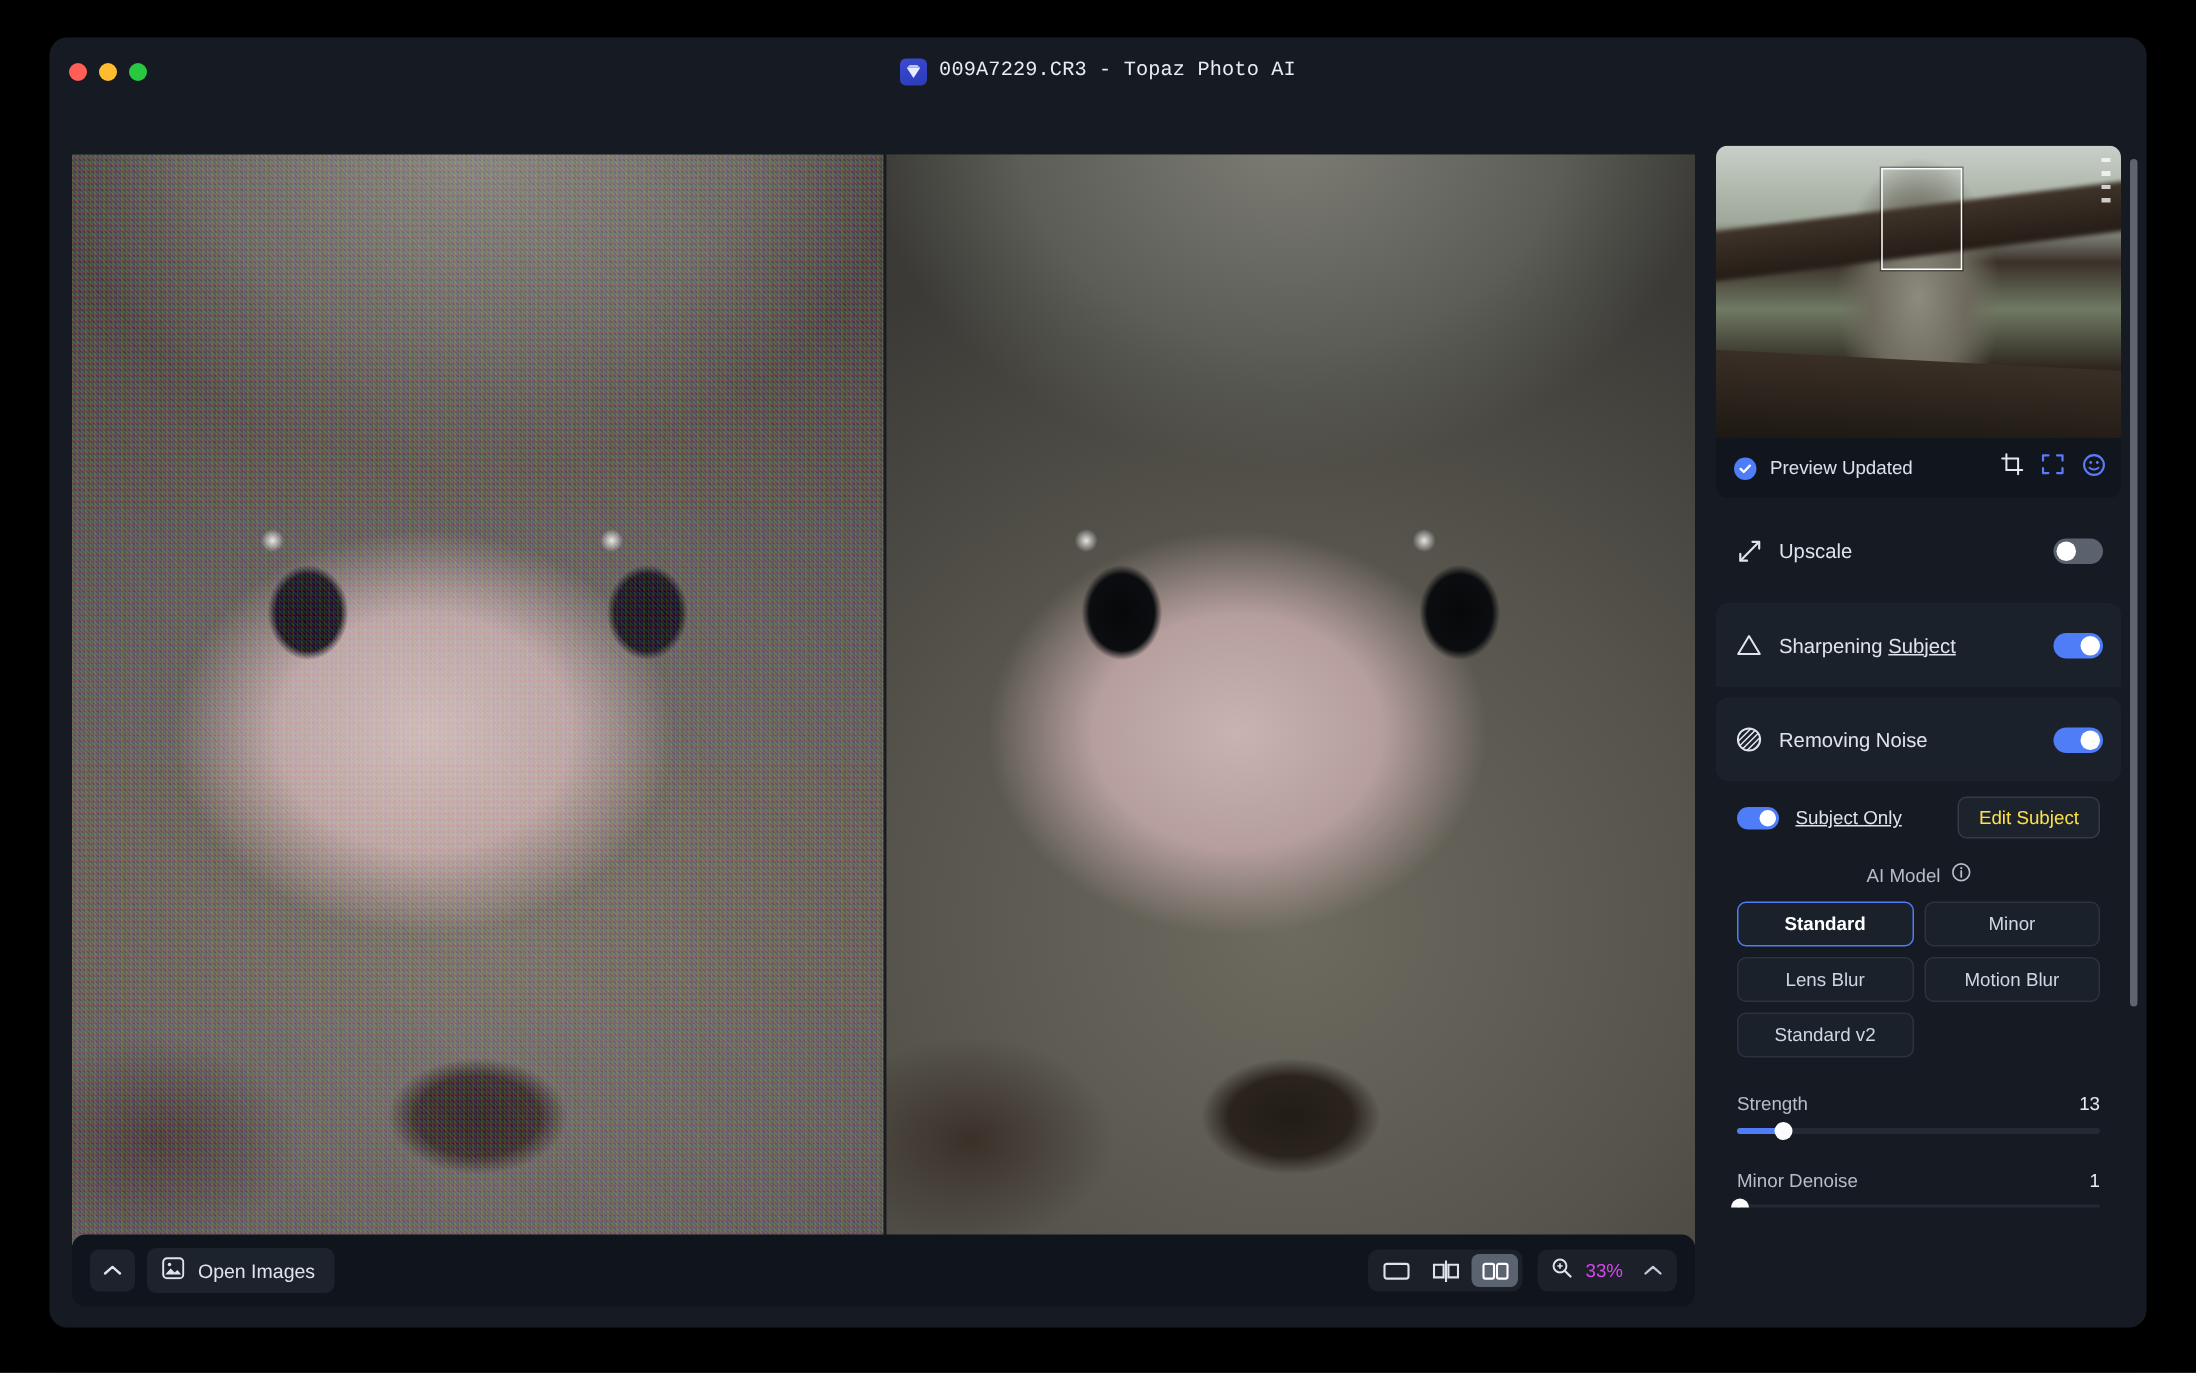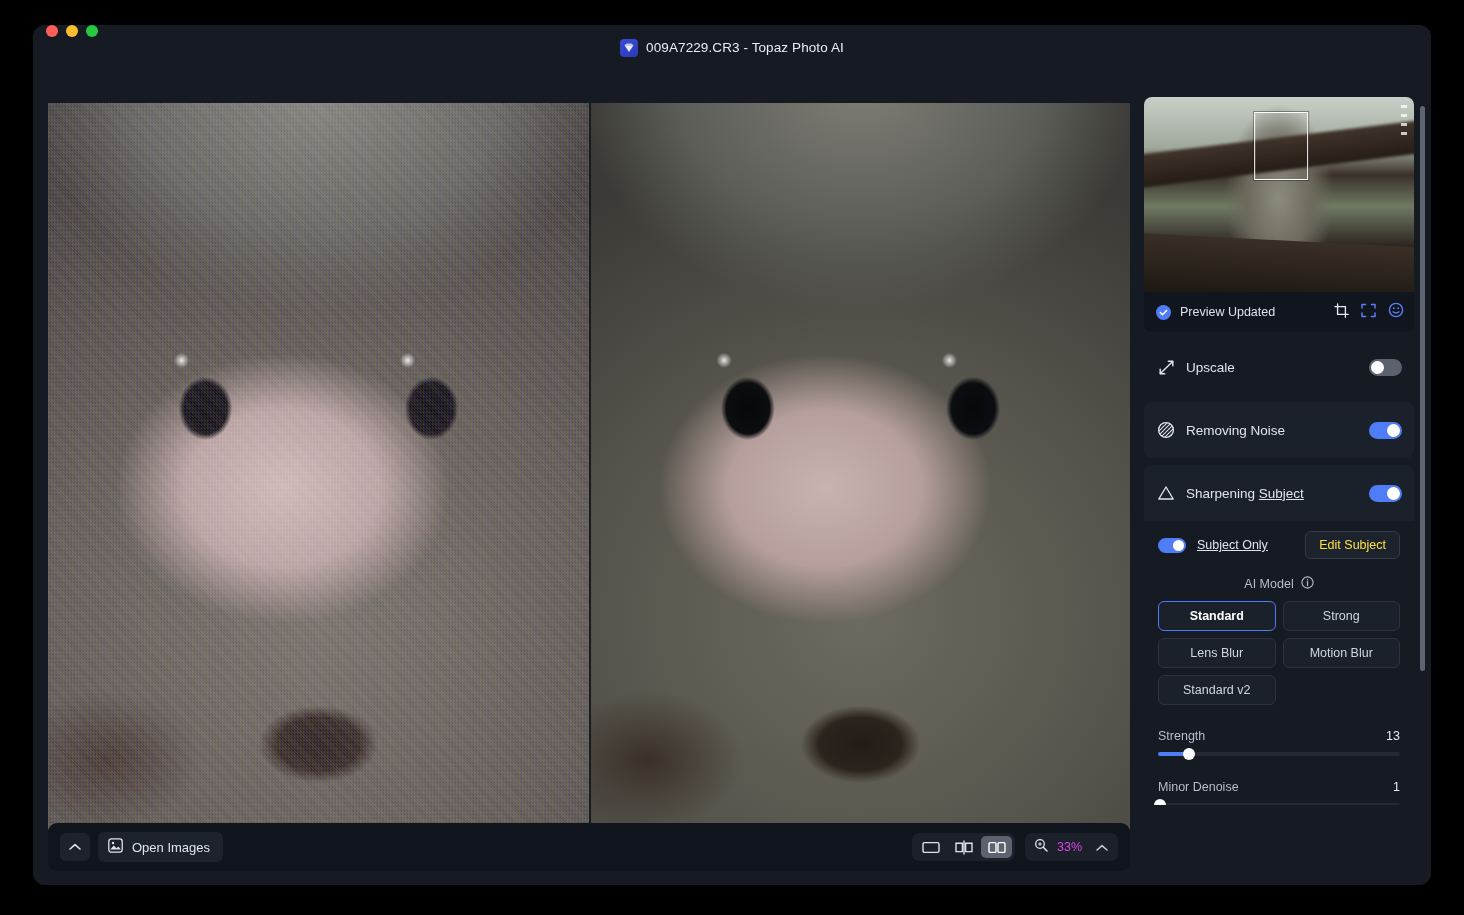--- a/index.html
+++ b/index.html
@@ -19,21 +19,21 @@
     border-radius: 12px;
     overflow: hidden;
     box-shadow: 0 18px 50px rgba(0,0,0,.85);
   }
 
   
   #titlebar {
     position: relative;
     height: 45px;
     background: #151a23;
-    display: flex; align-items: flex-start;
+    display: flex; align-items: center; font-family: Liberation Mono, monospace;
   }
   .traffic-lights { display: flex; gap: 8px; padding-left: 13px; }
   .tl { width: 12px; height: 12px; border-radius: 50%; }
   .tl.close { background: #ff5f57; }
   .tl.min   { background: #febc2e; }
   .tl.max   { background: #28c840; }
 
   #title-center {
     position: absolute; left: 0; right: 0; top: 0; bottom: 0;
     display: flex; align-items: center; justify-content: center;
@@ -477,55 +477,55 @@
                 <path d="M6.7 14.8 H2.2 V10.3" stroke="#dfe4ec" stroke-width="1.45" fill="none" stroke-linecap="round" stroke-linejoin="round"></path>
                 <path d="M14.6 2.4 L2.4 14.6" stroke="#dfe4ec" stroke-width="1.45" stroke-linecap="round"></path>
               </svg>
             </span>
             <span class="setting-label">Upscale</span>
             <span class="toggle off">
                 <span class="knob"></span>
               </span>
           </div>
 
+          <div class="setting-row active-card">
+            <span class="icon-box">
+              <svg width="18" height="16" viewBox="0 0 18 16">
+                <path d="M9 2 L16.2 14 H1.8 Z" stroke="#dfe4ec" stroke-width="1.35" fill="none" stroke-linejoin="round"></path>
+              </svg>
+            </span>
+            <span class="setting-label">
+              <span>Sharpening</span>
+              <span class="sub">Subject</span>
+            </span>
+            <span class="toggle on">
+                <span class="knob"></span>
+              </span>
+          </div>
+
           <div class="setting-row enabled">
             <span class="icon-box">
               <svg width="18" height="18" viewBox="0 0 18 18">
                 <defs>
                   <clipPath id="cc">
                       <circle cx="9" cy="9" r="7.1"></circle>
                     </clipPath>
                 </defs>
                 <circle cx="9" cy="9" r="7.4" stroke="#dfe4ec" stroke-width="1.35" fill="none"></circle>
                 <g clip-path="url(#cc)">
                   <path d="M-2 14 L14 -2 M0 16 L16 0 M2 18 L18 2 M4 20 L20 4 M6 22 L22 6" stroke="#dfe4ec" stroke-width="1.05"></path>
                 </g>
               </svg>
             </span>
             <span class="setting-label">Removing Noise</span>
             <span class="toggle on">
                 <span class="knob"></span>
               </span>
           </div>
 
-          <div class="setting-row active-card">
-            <span class="icon-box">
-              <svg width="18" height="16" viewBox="0 0 18 16">
-                <path d="M9 2 L16.2 14 H1.8 Z" stroke="#dfe4ec" stroke-width="1.35" fill="none" stroke-linejoin="round"></path>
-              </svg>
-            </span>
-            <span class="setting-label">
-              <span>Sharpening</span>
-              <span class="sub">Subject</span>
-            </span>
-            <span class="toggle on">
-                <span class="knob"></span>
-              </span>
-          </div>
-
           <div id="sharpen-body">
             <div id="subject-row">
               <span class="toggle on small" style="margin-left:0">
                   <span class="knob"></span>
                 </span>
               <span id="subject-only-label">Subject Only</span>
               <span id="edit-subject-btn">Edit Subject</span>
             </div>
 
             <div id="ai-model-head">
@@ -534,21 +534,21 @@
                 <svg width="13" height="13" viewBox="0 0 13 13">
                   <circle cx="6.5" cy="6.5" r="5.6" stroke="#b6bdc9" stroke-width="1.1" fill="none"></circle>
                   <circle cx="6.5" cy="3.7" r="0.75" fill="#b6bdc9"></circle>
                   <path d="M6.5 5.6 V9.6" stroke="#b6bdc9" stroke-width="1.2" stroke-linecap="round"></path>
                 </svg>
               </span>
             </div>
 
             <div id="model-grid">
               <div class="model-btn selected">Standard</div>
-              <div class="model-btn">Strong</div>
+              <div class="model-btn">Minor</div>
               <div class="model-btn">Lens Blur</div>
               <div class="model-btn">Motion Blur</div>
               <div class="model-btn">Standard v2</div>
             </div>
 
             <div class="slider-block">
               <div class="slider-head">
                 <span>Strength</span>
                 <span class="val">13</span>
               </div>

